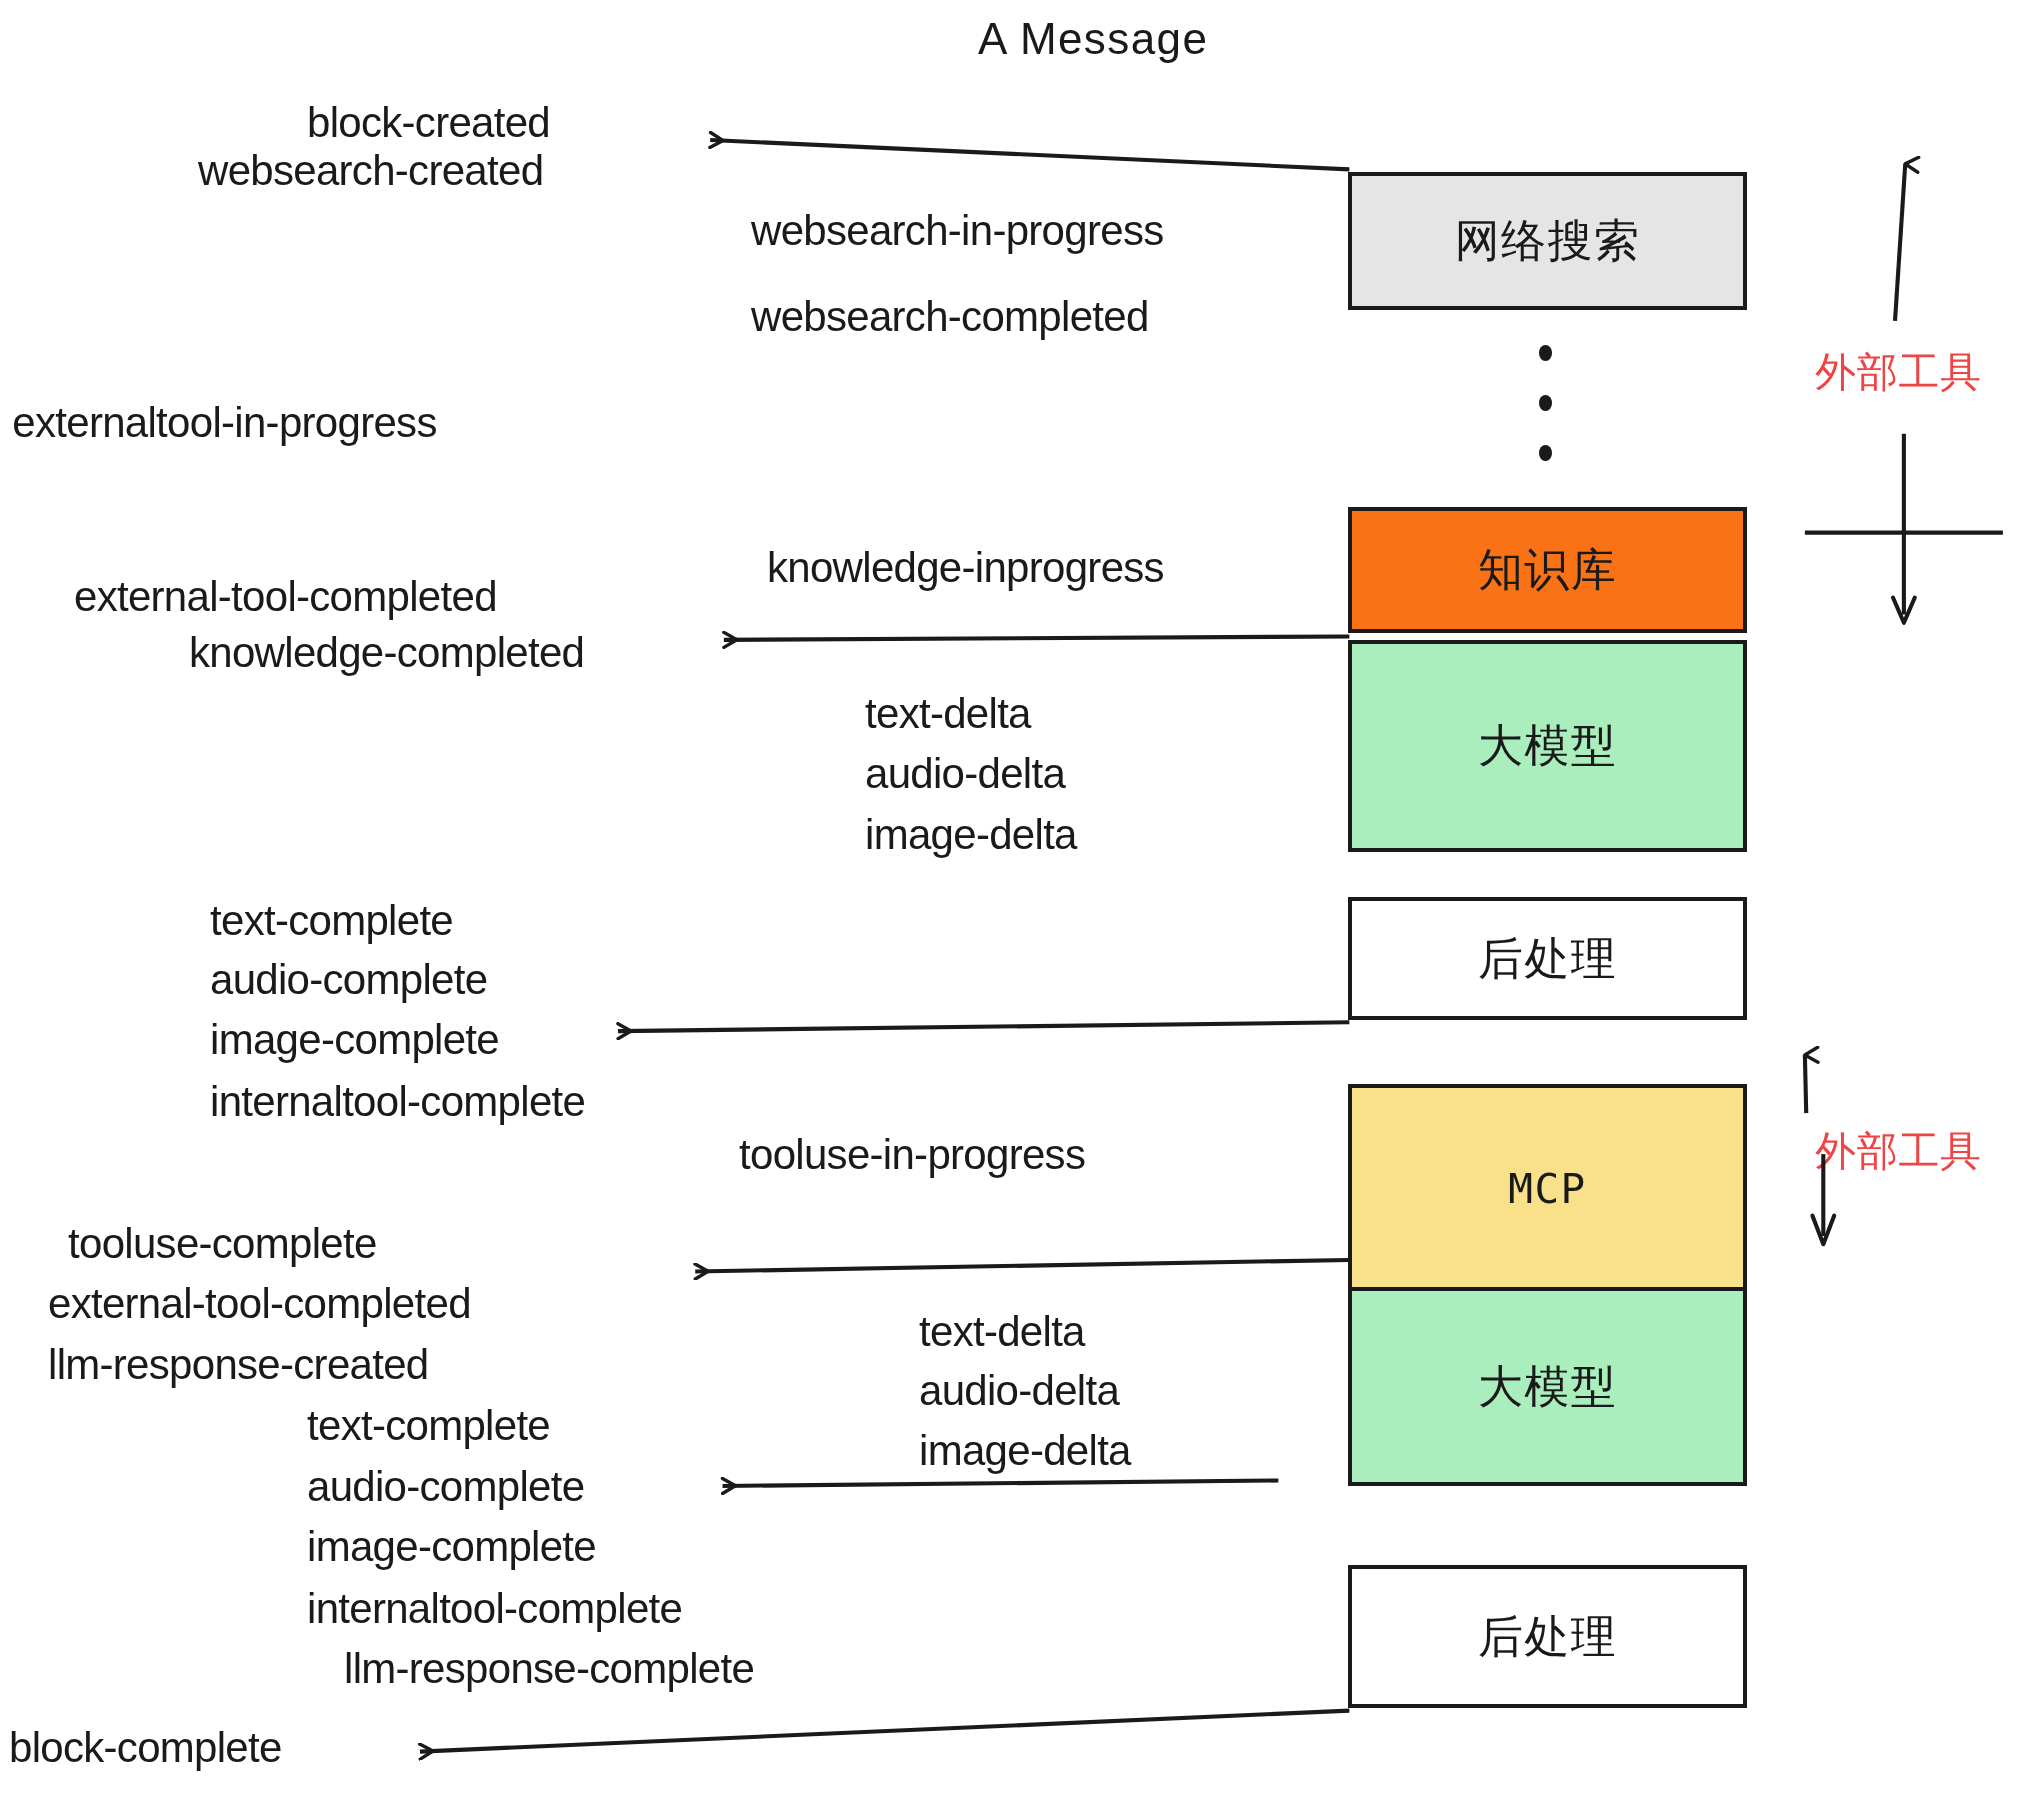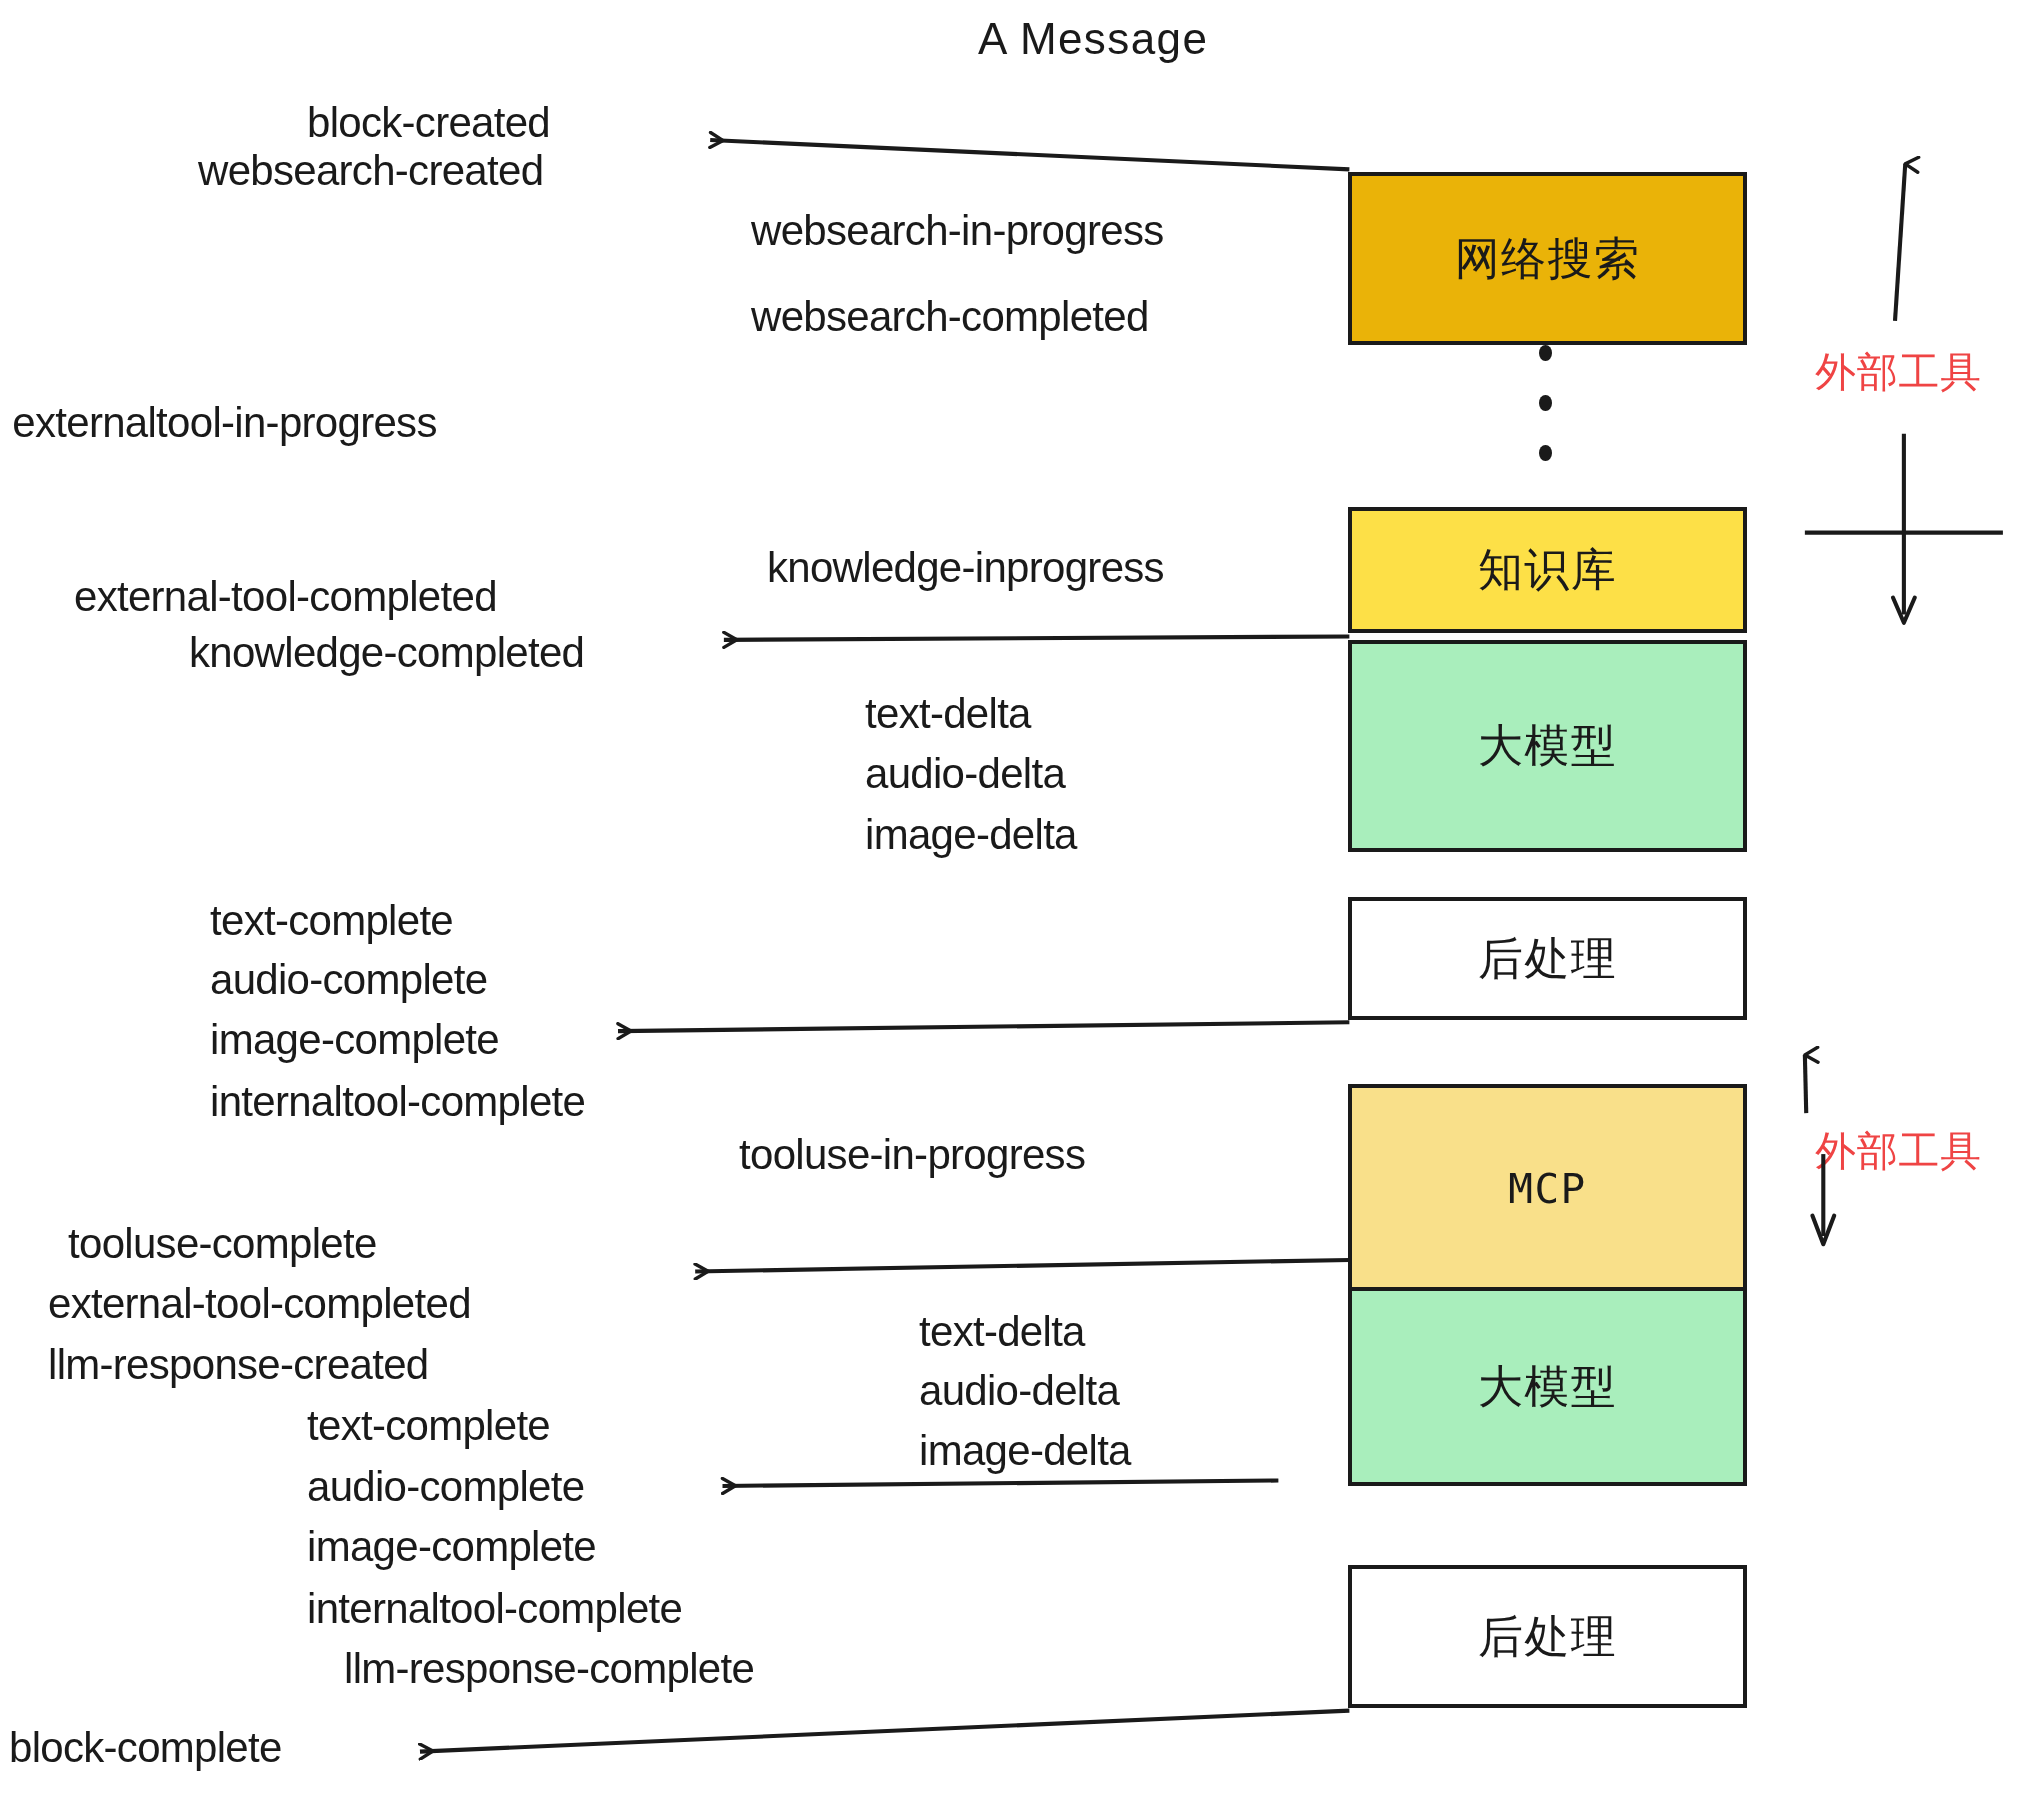--- a/index.html
+++ b/index.html
@@ -112,24 +112,24 @@
       <div class="evt" style="left: 919px; top: 1430px;">image-delta</div>
       <div class="evt" style="left: 307px; top: 1405px;">text-complete</div>
       <div class="evt" style="left: 307px; top: 1466px;">audio-complete</div>
       <div class="evt" style="left: 307px; top: 1526px;">image-complete</div>
       <div class="evt" style="left: 307px; top: 1588px;">internaltool-complete</div>
       <div class="evt" style="left: 307px; top: 1648px; margin-left: 37px;">llm-response-complete</div>
       <div class="evt" style="left: 9px; top: 1727px;">block-complete</div>
     </div>
 
   <div id="nodes">
-      <div class="node" style="left: 1348px; top: 172px; width: 399px; height: 173px; background: #eab308;">
+      <div class="node" style="left: 1348px; top: 172px; width: 399px; height: 138px; background: #e5e5e5;">
         <span>网络搜索</span>
       </div>
-      <div class="node" style="left: 1348px; top: 507px; width: 399px; height: 126px; background: #fde047;">
+      <div class="node" style="left: 1348px; top: 507px; width: 399px; height: 126px; background: #f97316;">
         <span>知识库</span>
       </div>
       <div class="node" style="left: 1348px; top: 640px; width: 399px; height: 212px; background: rgb(169, 238, 188);">
         <span>大模型</span>
       </div>
       <div class="node" style="left: 1348px; top: 897px; width: 399px; height: 123px; background: rgb(255, 255, 255);">
         <span>后处理</span>
       </div>
       <div class="node mcp" style="left: 1348px; top: 1084px; width: 399px; height: 209px; background: rgb(249, 224, 138);">
         <span>MCP</span>

